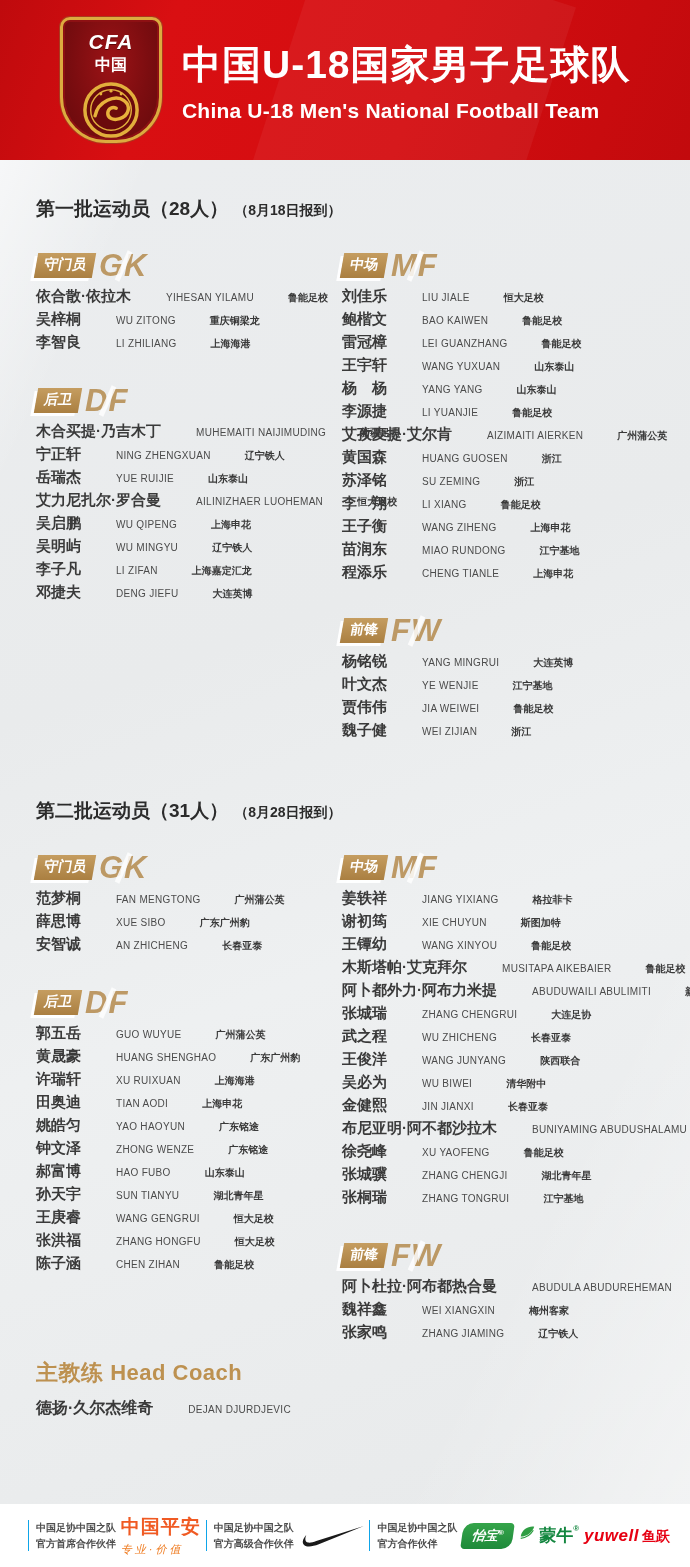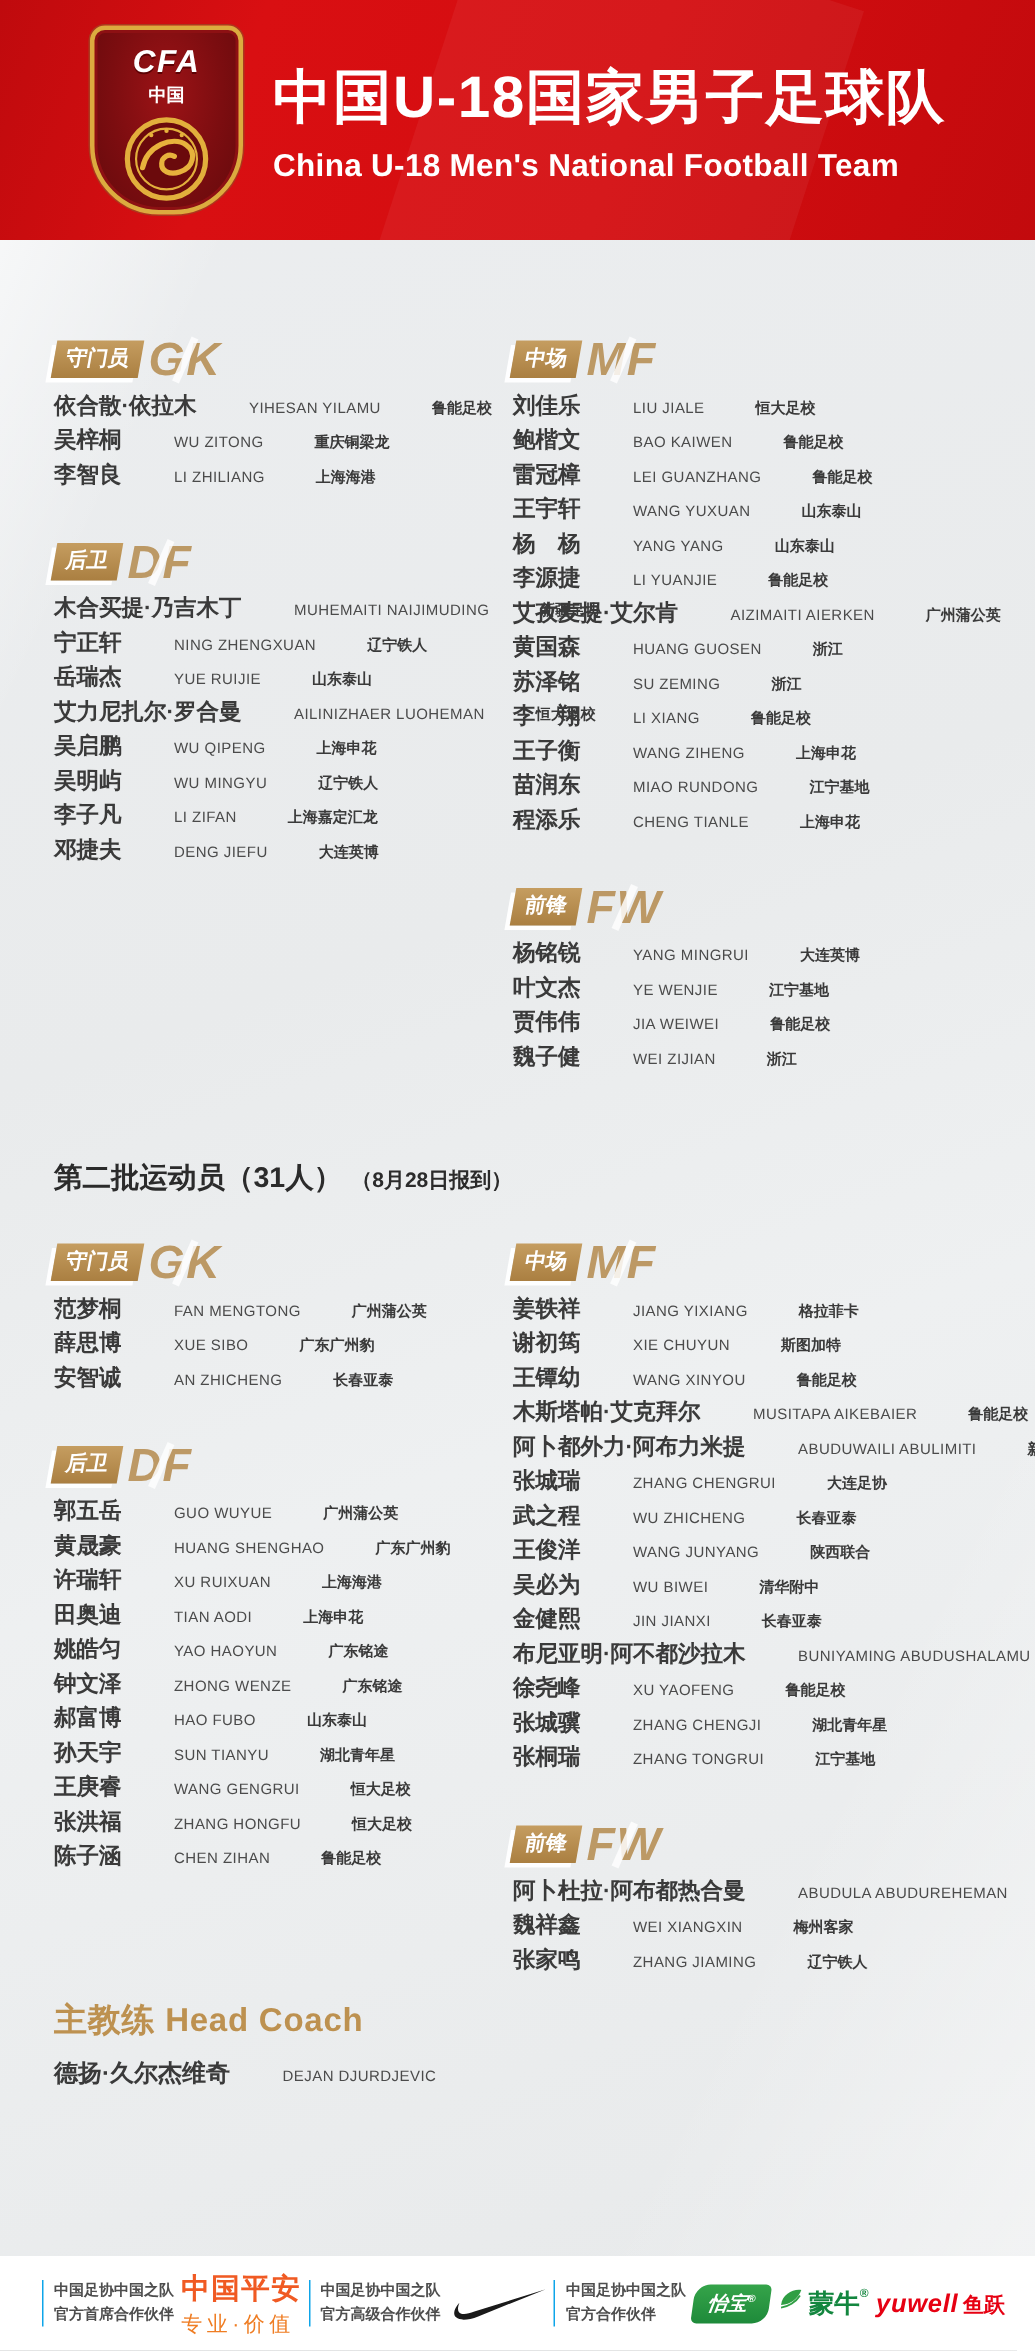--- a/index.html
+++ b/index.html
@@ -11,21 +11,21 @@
       linear-gradient(160deg, #eceef0 0%, #e9ebec 40%, #eef0f1 60%, #e7e9ea 100%);
   }
   
   .hdr{position:relative;height:160px;display:flex;align-items:center;padding-left:60px;box-sizing:border-box;overflow:hidden;
     background:linear-gradient(110deg,#bf0a0d 0%,#d90f12 24%,#d40d10 60%,#c20a0d 100%);}
   .hdr::after{content:"";position:absolute;left:40%;top:-40px;width:260px;height:300px;background:rgba(255,255,255,.05);transform:rotate(18deg);}
   .cfa{position:relative;width:96px;height:120px;flex:none;border:3px solid #dcab3f;border-radius:10px 10px 46px 46px;
     background:radial-gradient(ellipse at 50% 35%,#9c1316 0%,#7c0d10 55%,#640a0c 100%);
     box-shadow:inset 0 0 0 2px #8d1013, 0 0 0 1px #a93a1e;display:flex;flex-direction:column;align-items:center;z-index:2;}
   .cfa-top{margin-top:10px;font-size:21px;font-weight:900;font-style:italic;color:#fff;letter-spacing:1px;text-shadow:0 1px 0 #5c0204;}
-  .cfa-sub{font-size:12px;font-weight:bold;color:#fff;margin-top:1px;}
+  .cfa-sub{font-size:16px;font-weight:bold;color:#fff;margin-top:1px;}
   .cfa-emblem{margin-top:5px;width:58px;height:58px;}
   .titles{margin-left:20px;color:#fff;z-index:2;}
   .title-cn{font-size:39px;font-weight:900;letter-spacing:1px;}
   .title-en{font-size:21px;font-weight:bold;margin-top:7px;letter-spacing:.2px;}
   
   .content{padding:36px 18px 0 36px;box-sizing:border-box;}
   .batch + .batch{margin-top:54px;}
   .batch-title{font-size:19px;font-weight:900;color:#2b2b2b;}
   .batch-title .report{font-size:14px;margin-left:6px;}
   .cols{display:flex;margin-top:26px;}
@@ -45,21 +45,21 @@
   .coach{margin-top:12px;}
   .coach-title{font-size:22px;font-weight:900;color:#bd9150;letter-spacing:.5px;}
   .coach-row{margin-top:10px;}
   .coach-row .p-cn{font-size:16px;}
   
   .footer{position:absolute;left:0;right:0;bottom:0;height:63px;background:#fff;display:flex;align-items:center;
     padding:0 20px 0 28px;box-sizing:border-box;justify-content:space-between;z-index:3;}
   .partner{border-left:1px solid #0ea5e9;padding-left:7px;font-size:10px;color:#4e4e4e;line-height:1.55;font-weight:bold;flex:none;}
   .pingan{text-align:left;flex:none;}
   .pingan-main{font-size:19px;font-weight:900;color:#f05a23;letter-spacing:1px;}
-  .pingan-tag{font-size:14px;color:#ef7d23;letter-spacing:3px;margin-top:2px;}
+  .pingan-tag{font-size:11px;color:#ef7d23;letter-spacing:3px;margin-top:2px;font-style:italic;}
   .nike{flex:none;width:66px;height:24px;}
   .yibao{flex:none;background:linear-gradient(180deg,#35a44a,#1e8a3a);color:#fff;font-weight:900;font-style:italic;
     font-size:13px;padding:4px 10px;border-radius:10px 4px 10px 4px;transform:skewX(-8deg);}
   .yibao sup{font-size:7px;}
   .mengniu{flex:none;display:flex;font-weight:900;font-size:17px;color:#13863f;}
   .mengniu svg{margin-right:3px;}
   .mengniu sup{font-size:8px;color:#13863f;}
   .yuwell{flex:none;color:#e60012;font-weight:900;}
   .yuwell .yw{font-size:17px;font-style:italic;letter-spacing:.5px;}
   .yuwell .yy{font-size:14px;margin-left:3px;}
@@ -89,20 +89,23 @@
     </div>
     <div class="titles">
       <div class="title-cn">中国U-18国家男子足球队</div>
       <div class="title-en">China U-18 Men's National Football Team</div>
     </div>
   </div>
 
   <div class="content">
 
     <section class="batch">
+      <div class="batch-title">
+        <span>第一批运动员（28人）</span><span class="report">（8月18日报到）</span>
+      </div>
       <div class="cols">
         <div class="col-left">
             <div class="group">
               <div class="pos-badge">
                 <span class="pos-cn">守门员</span>
                 <span class="pos-en">GK</span>
               </div>
               <div class="player">
                 <span class="p-cn">依合散·依拉木</span>
                 <span class="p-en">YIHESAN YILAMU</span>

